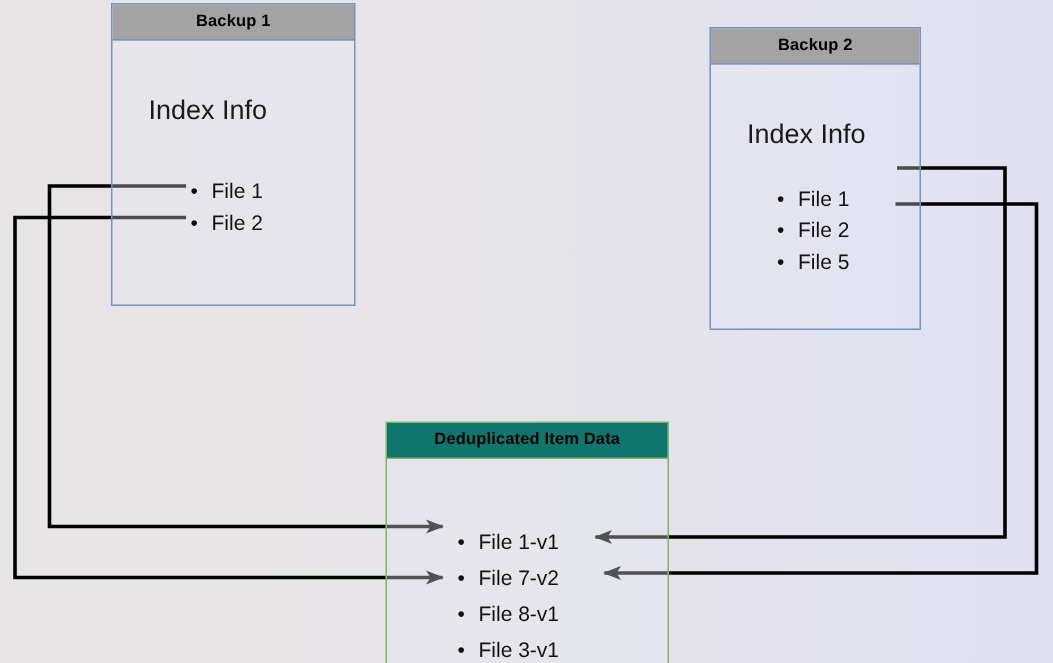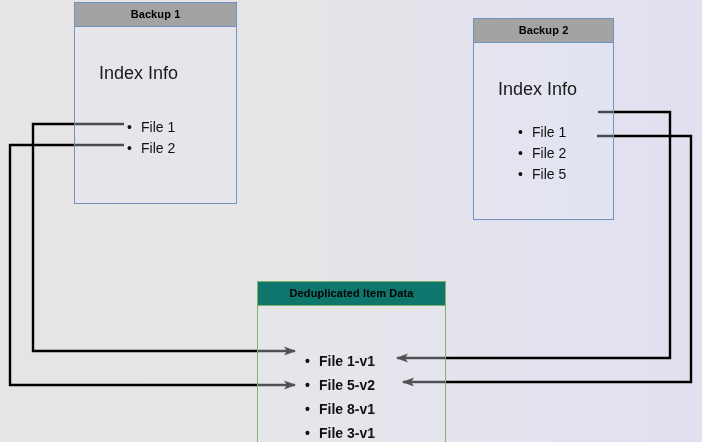--- a/index.html
+++ b/index.html
@@ -94,21 +94,21 @@
     position: absolute;
     left: 0;
     top: 0;
     font-size: 14px;
     color: #111;
     line-height: 21px;
   }
   #b1-files { left: 52px; top: 90px; }
   #b2-files { left: 44px; top: 79px; }
   #dd-files { left: 47px; top: 43px; }
-  #dd-files li { line-height: 24px; font-weight: bold; }
+  #dd-files li { line-height: 24px; }
   #dd-files li::before { line-height: 24px; }
 </style>
 </head>
 <body>
 
 <div id="canvas">
 
   <svg id="wires" viewBox="0 0 702 442" width="702" height="442" xmlns="http://www.w3.org/2000/svg">
     <defs>
       <marker id="arrowR" markerWidth="12" markerHeight="10" refX="11" refY="5" orient="auto" markerUnits="userSpaceOnUse">
@@ -152,20 +152,20 @@
         <li>File 5</li>
       </ul>
     </div>
   </div>
 
   <div class="box box-green" id="dedup">
     <div class="box-head">Deduplicated Item Data</div>
     <div class="box-body">
       <ul class="filelist" id="dd-files">
         <li>File 1-v1</li>
-        <li>File 5-v2</li>
+        <li>File 7-v2</li>
         <li>File 8-v1</li>
         <li>File 3-v1</li>
       </ul>
     </div>
   </div>
 
 </div>
 
 </body></html>

